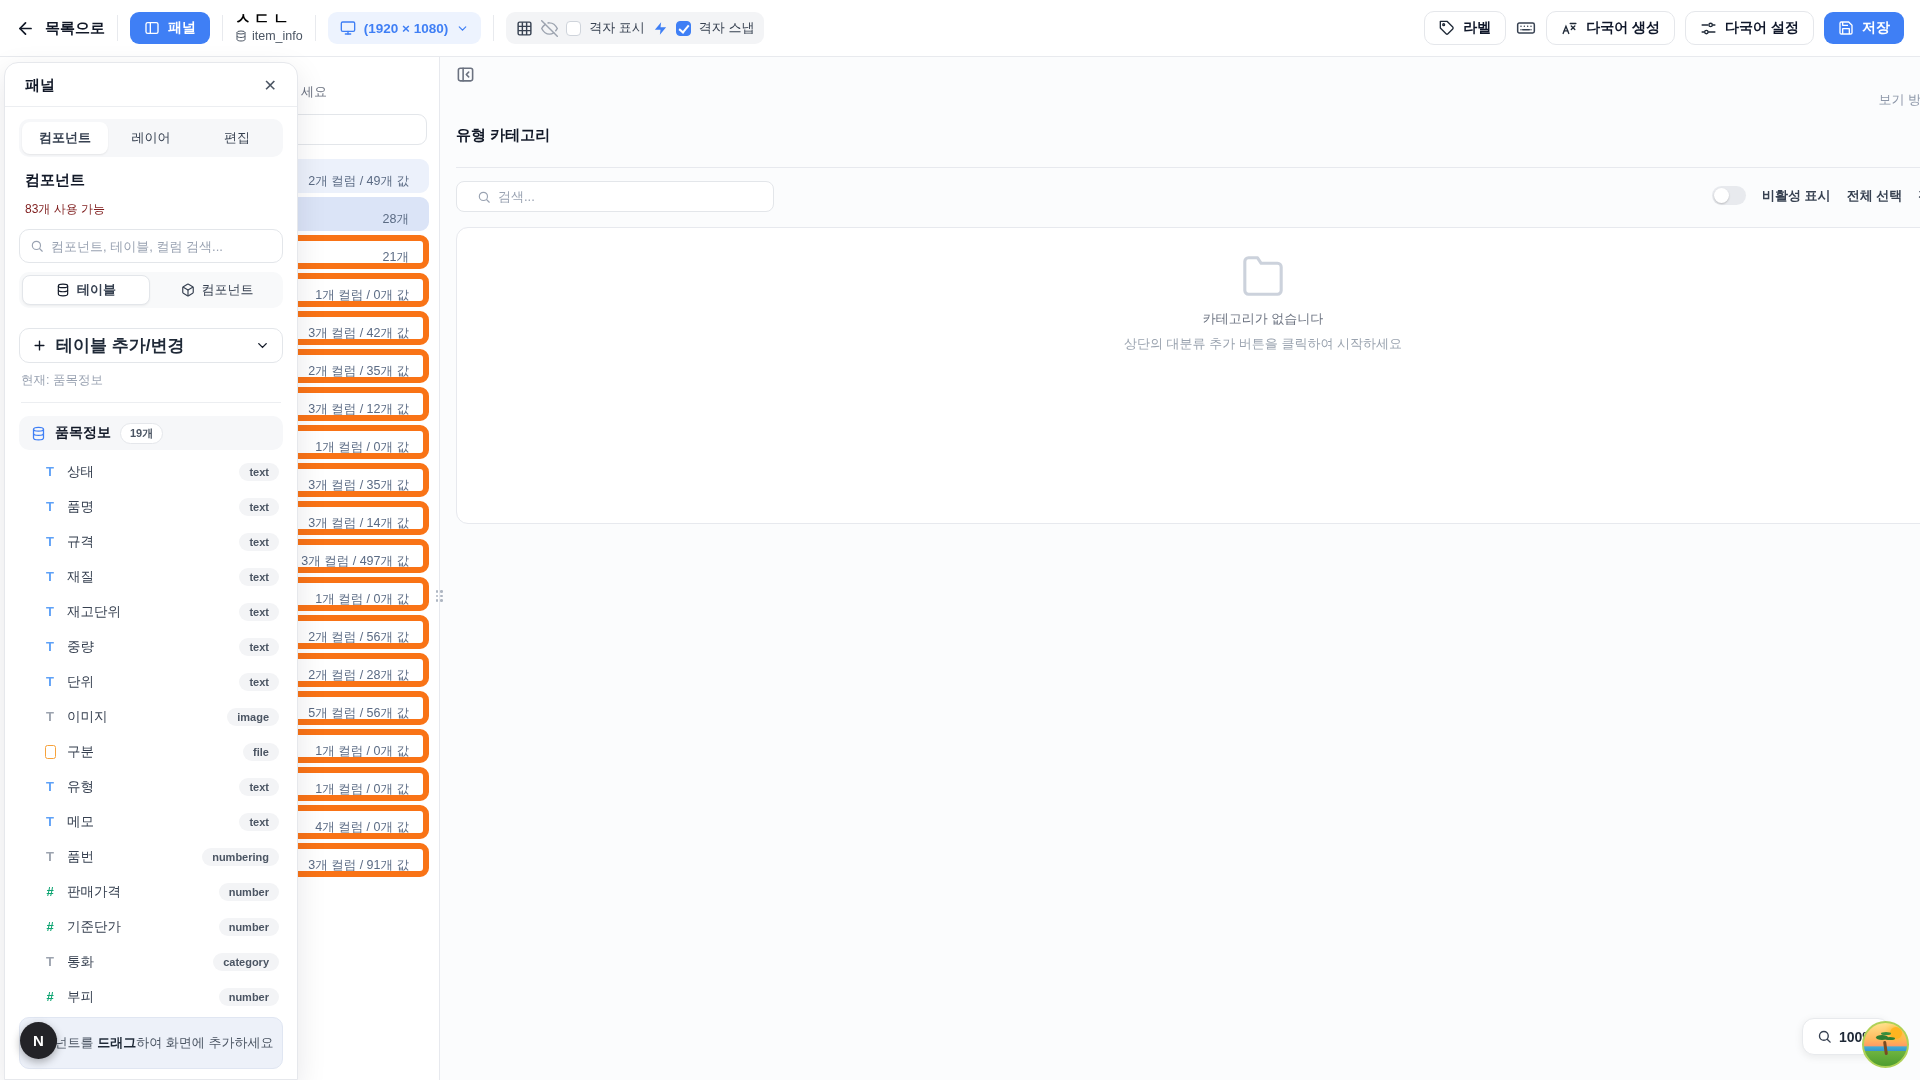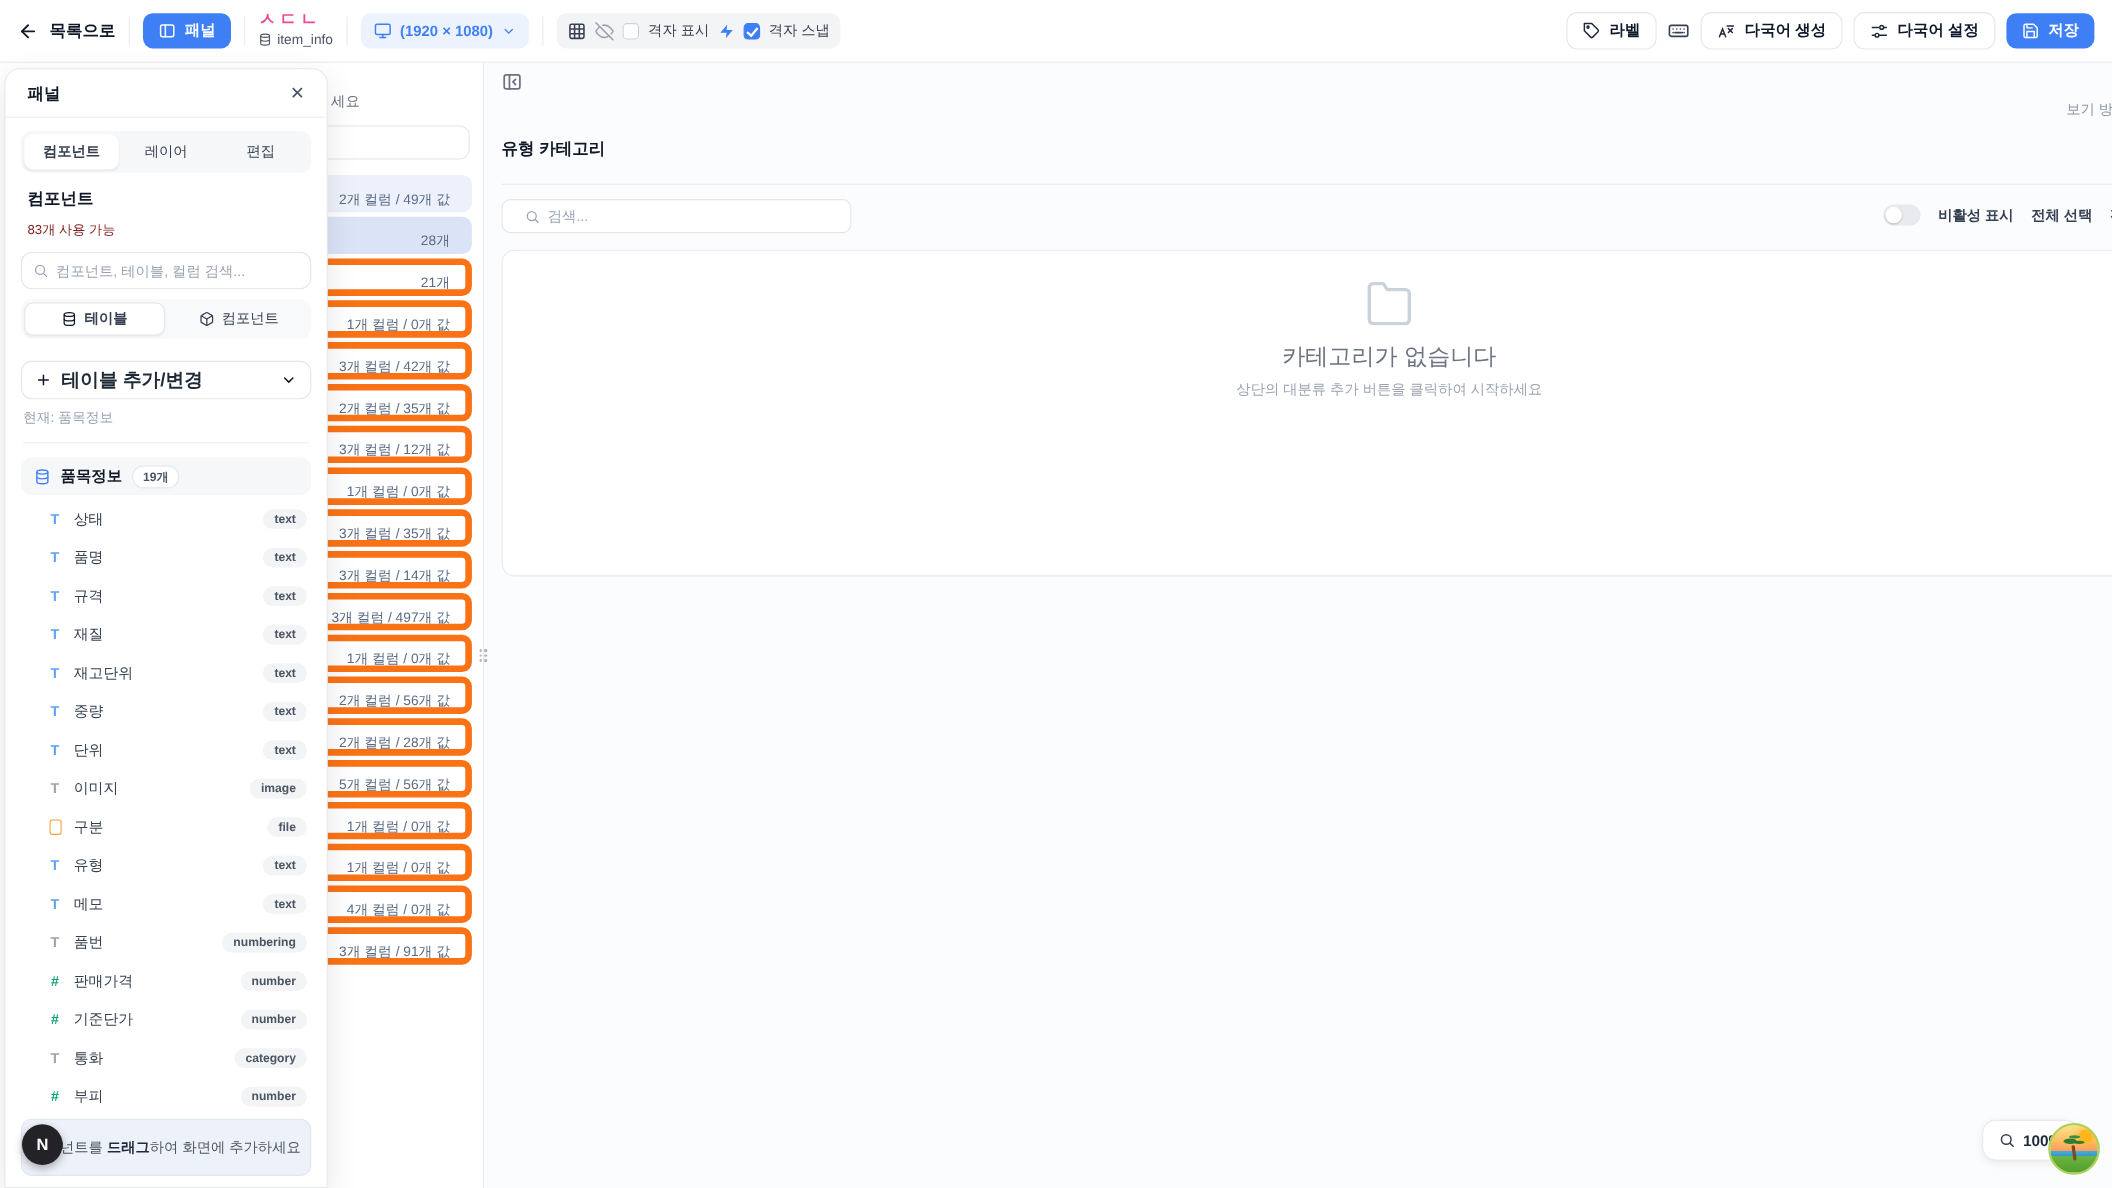--- a/index.html
+++ b/index.html
@@ -8,21 +8,21 @@
   .app { position:relative; width:1920px; height:1080px; overflow:hidden; background:#fff; }
 
   
   .topbar { position:absolute; left:0; top:0; width:1920px; height:57px; background:#fff;
             border-bottom:1px solid #e8eaee; display:flex; align-items:center; padding:0 16px; gap:12px; z-index:40; }
   .tb-sep { width:1px; height:26px; background:#e8eaee; flex:0 0 1px; }
   .tb-back { display:flex; align-items:center; gap:10px; font-size:15px; font-weight:700; color:#111827; cursor:pointer; }
   .btn-blue { display:flex; align-items:center; gap:8px; background:#3f7ff5; color:#fff; border:none;
               border-radius:9px; height:32px; padding:0 14px; font-size:14px; font-weight:600; cursor:pointer; }
   .tb-title { display:flex; flex-direction:column; line-height:1.15; margin-top:-3px; }
-  .tb-title .doc { font-size:16px; font-weight:800; letter-spacing:3px; color:#ec4899; }
+  .tb-title .doc { font-size:16px; font-weight:800; letter-spacing:3px; color:#000000; }
   .tb-title .tbl { display:flex; align-items:center; gap:5px; font-size:12.5px; color:#4b5563; }
   .pill-screen { display:flex; align-items:center; gap:8px; background:#edf3fe; color:#3f7ff5; border-radius:9px;
                  height:32px; padding:0 12px; font-size:13.5px; font-weight:600; cursor:pointer; }
   .grid-group { display:flex; align-items:center; gap:8px; background:#f3f4f6; border-radius:9px; height:32px; padding:0 10px; }
   .grid-group .lbl { font-size:13px; color:#374151; }
   .cb { width:15px; height:15px; border-radius:4px; border:1.5px solid #cfd4db; background:#fff; }
   .cb.checked { background:#3f7ff5; border-color:#3f7ff5; position:relative; }
   .cb.checked::after { content:""; position:absolute; left:4px; top:1px; width:4px; height:8px;
                        border:solid #fff; border-width:0 2px 2px 0; transform:rotate(40deg); }
   .tb-right { margin-left:auto; display:flex; align-items:center; gap:10px; }
@@ -60,21 +60,21 @@
   .cv-search input::placeholder, .p-search input::placeholder { color:#9aa3b2; }
   .cv-controls { position:absolute; left:1272px; top:129px; display:flex; align-items:center; gap:16px; white-space:nowrap; }
   .switch { width:34px; height:19px; border-radius:999px; background:#e8eaee; position:relative; cursor:pointer; flex:0 0 34px; }
   .switch::after { content:""; position:absolute; left:2px; top:2px; width:15px; height:15px; border-radius:50%;
                    background:#fff; box-shadow:0 1px 2px rgba(0,0,0,.2); }
   .cv-ctl-label { font-size:13px; font-weight:600; color:#374151; }
   .cv-card { position:absolute; left:16px; top:170px; width:1614px; height:297px; background:#fff;
              border:1px solid #e7e9ee; border-radius:12px; }
   .empty { position:absolute; left:0; right:0; top:28px; display:flex; flex-direction:column; align-items:center; }
   .empty .fo { color:#ccd2dc; }
-  .empty .t1 { margin-top:14px; font-size:21px; color:#6b7280; }
+  .empty .t1 { margin-top:14px; font-size:13px; color:#6b7280; }
   .empty .t2 { margin-top:7px; font-size:13px; color:#9aa3af;text-align:center; }
 
   
   .panel { position:absolute; left:4px; top:62px; width:294px; bottom:0; background:#fff;
            border:1px solid #e6e8ec; border-radius:14px 14px 0 0; box-shadow:0 10px 30px rgba(17,24,39,.10); z-index:50; }
   .p-head { display:flex; align-items:center; justify-content:space-between; padding:13px 20px 11px; border-bottom:1px solid #eceef1; }
   .p-head .t { font-size:15px; font-weight:700; color:#111827; }
   .p-close { font-size:16px; color:#4b5563; cursor:pointer; line-height:1; }
   .p-tabs { margin:12px 14px 0; background:#f6f7f9; border-radius:10px; padding:3px; display:flex; }
   .p-tab { flex:1; text-align:center; padding:7px 0; font-size:13px; color:#374151; border-radius:8px; cursor:pointer; }

